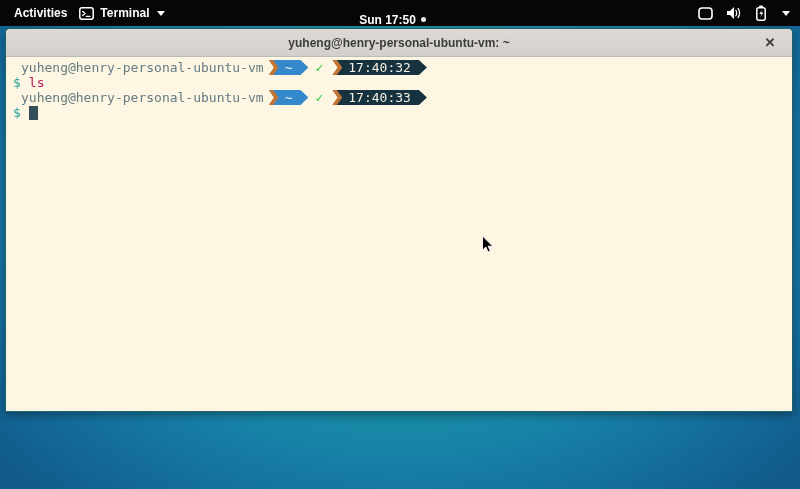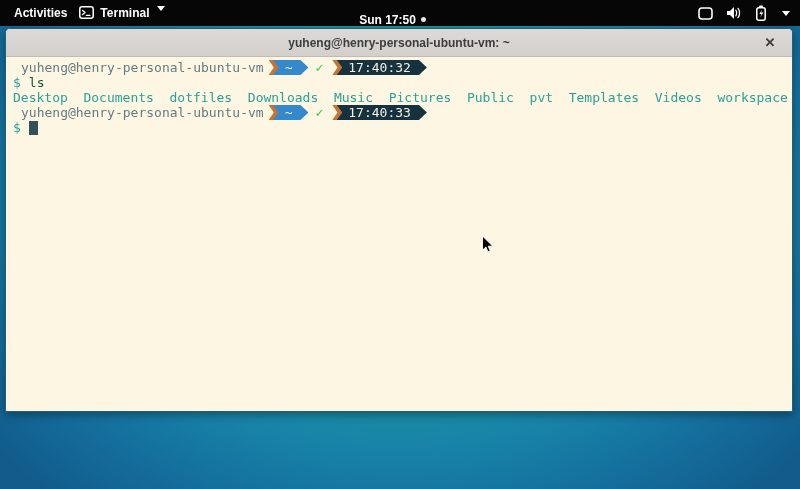--- a/index.html
+++ b/index.html
@@ -10,21 +10,21 @@
   }
 
   
   .topbar{
     position:absolute;top:0;left:0;width:800px;height:26px;
     background:#060606;color:#fff;display:flex;align-items:center;
     font-size:12px;font-weight:700;z-index:30;
   }
   .topbar-left{display:flex;align-items:center;gap:8px;margin-left:10px;}
   .activities{padding:2px 4px;cursor:pointer;}
-  .appmenu{display:flex;align-items:flex-start;gap:6px;cursor:pointer;}
+  .appmenu{display:flex;align-items:center;gap:6px;cursor:pointer;}
   .caret-down{
     width:0;height:0;border-left:4px solid transparent;border-right:4px solid transparent;
     border-top:5px solid #fff;display:inline-block;margin-left:2px;
   }
   .topbar-center{
     position:absolute;left:0;right:15px;top:0;height:39px;
     display:flex;align-items:center;justify-content:center;gap:5px;pointer-events:none;
   }
   .clock-wrap{pointer-events:auto;display:flex;align-items:center;gap:5px;cursor:pointer;}
   .notif-dot{width:5px;height:5px;border-radius:50%;background:#e8e8e8;display:inline-block;}
@@ -58,21 +58,21 @@
 
   
   .screen{
     flex:1;background:#fdf6e3;padding:3px 4px 0 7px;
     font-family:"DejaVu Sans Mono","Liberation Mono",monospace;
     font-size:13px;line-height:15px;color:#657b83;cursor:text;position:relative;
   }
   .term-line{white-space:pre;height:15px;display:flex;align-items:center;}
   .t-user{color:#657b83;margin-left:8px;}
   .c-prompt{color:#2aa198;}
-  .c-cmd{color:#14532d;margin-left:8px;text-align:right;}
+  .c-cmd{color:#be185d;margin-left:8px;text-align:right;}
   .c-dirs{color:#2aa198;}
 
   
   .pl-chevron{
     display:inline-block;width:10px;height:15px;background:#c17436;
     clip-path:polygon(0 0,45% 0,100% 50%,45% 100%,0 100%,52% 50%);
     margin-left:5px;position:relative;z-index:2;flex:0 0 auto;
   }
   .pl-flag{
     display:inline-block;height:15px;line-height:15px;color:#f6f1e2;
@@ -158,21 +158,20 @@
         <span class="pl-check">✓</span>
         <span class="pl-chevron"></span>
         <span class="pl-flag pl-dark">17:40:32</span>
       </div>
 
       <div class="term-line">
         <span class="c-prompt">$</span>
         <span class="c-cmd">ls</span>
       </div>
 
-      <div class="term-line c-dirs">Desktop  Documents  dotfiles  Downloads  Music  Pictures  Public  pvt  Templates  Videos  workspace</div>
 
       <div class="term-line">
         <span class="t-user">yuheng@henry-personal-ubuntu-vm</span>
         <span class="pl-chevron"></span>
         <span class="pl-flag pl-blue">~</span>
         <span class="pl-check">✓</span>
         <span class="pl-chevron"></span>
         <span class="pl-flag pl-dark">17:40:33</span>
       </div>
 

